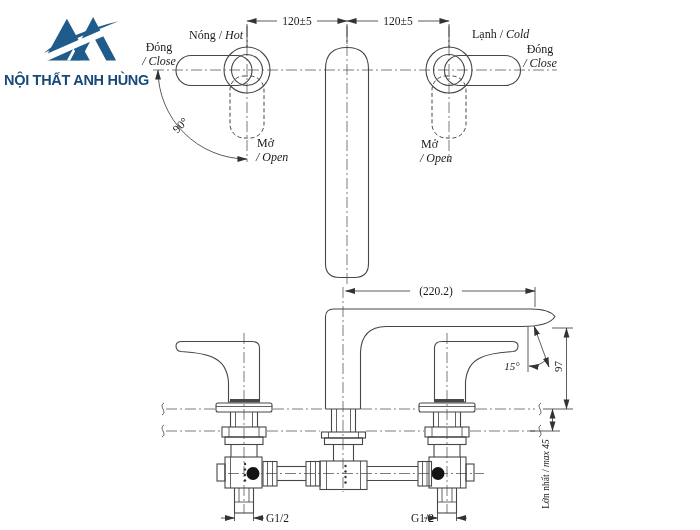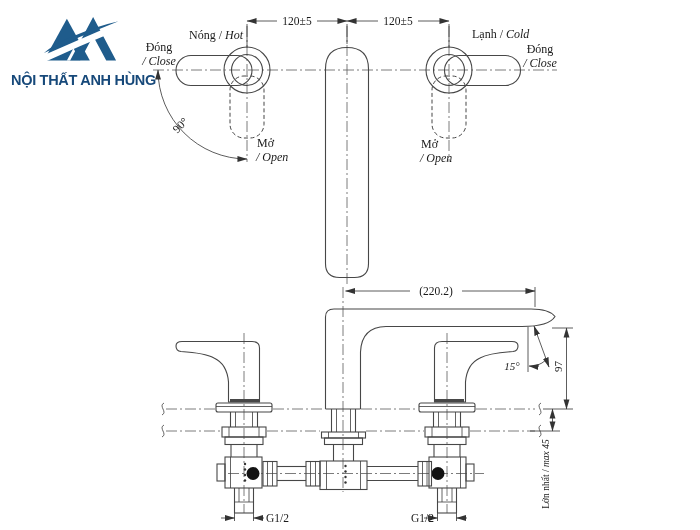--- a/index.html
+++ b/index.html
@@ -1,18 +1,18 @@
 <!DOCTYPE html>
 <html><head>
 <meta charset="utf-8">
 <style>
   html,body{margin:0;padding:0;background:#fff;}
   .canvas{position:relative;width:700px;height:530px;background:#ffffff;overflow:hidden;
           font-family:"Liberation Serif", serif;}
-  .logo{position:absolute;left:4px;top:10px;width:152px;text-align:right;}
+  .logo{position:absolute;left:4px;top:10px;width:152px;text-align:left;}
   .logo-mark{display:block;margin:0 auto;}
   .logo-text{margin-top:2px;font-family:"Liberation Sans", sans-serif;font-weight:bold;
              font-size:14.5px;letter-spacing:-0.3px;color:#17497a;white-space:nowrap;}
   svg text{font-family:"Liberation Serif", serif;fill:#1a1a1a;}
   .dwg{position:absolute;left:0;top:0;}
   .outline{fill:none;stroke:#474747;stroke-width:1.1;}
   .thin{fill:none;stroke:#3c3c3c;stroke-width:0.8;}
   .cl{fill:none;stroke:#5a5a5a;stroke-width:0.8;stroke-dasharray:11 3 2 3;}
   .hid{fill:none;stroke:#474747;stroke-width:1;stroke-dasharray:4 2.6;}
   .dim{fill:none;stroke:#333;stroke-width:0.8;}

